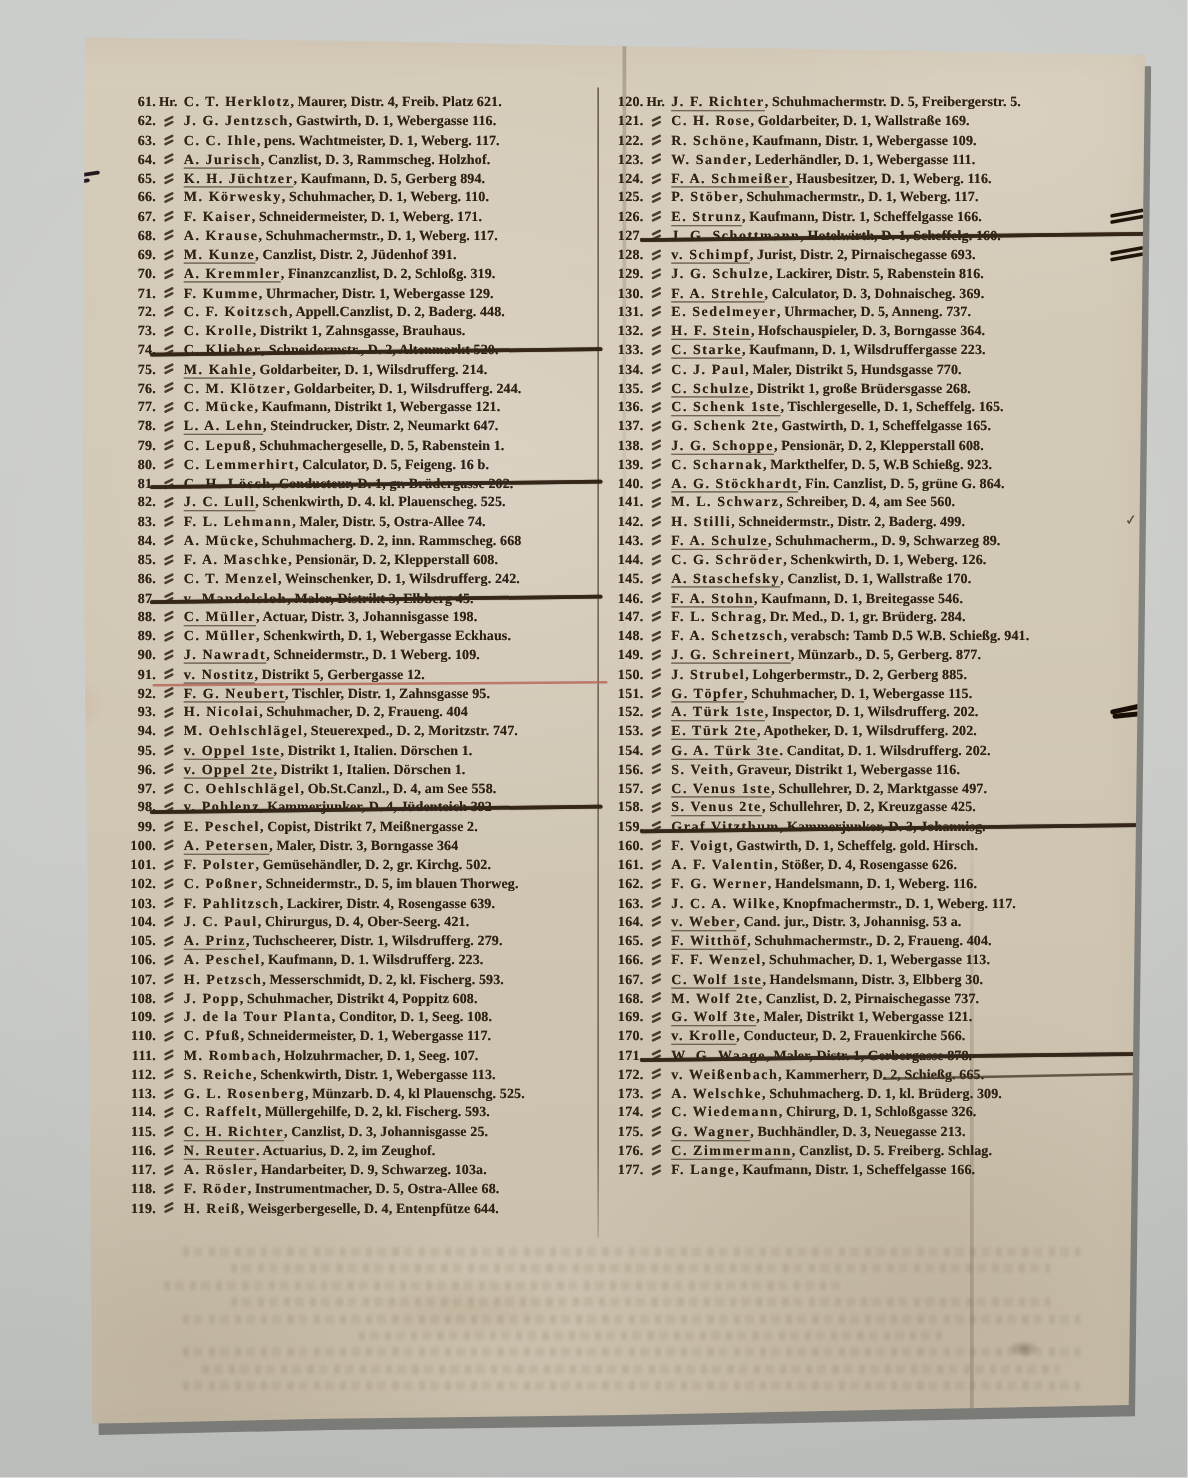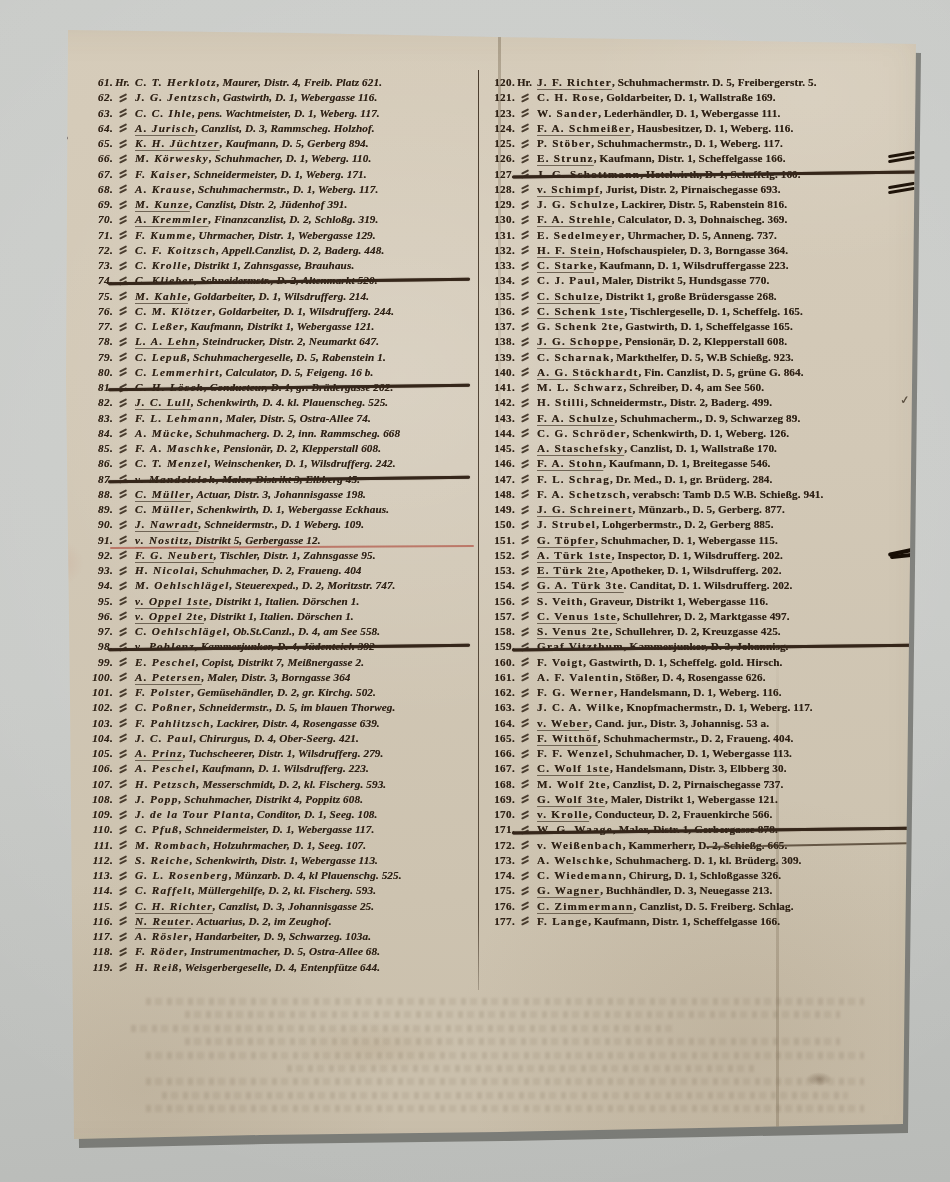--- a/index.html
+++ b/index.html
@@ -51,21 +51,21 @@
   .ghost .gl{height:7px;margin-bottom:6.4px;filter:blur(1.1px);
     background:repeating-linear-gradient(90deg, rgba(118,102,80,.30) 0 5px, rgba(0,0,0,0) 5px 9px, rgba(118,102,80,.22) 9px 16px, rgba(0,0,0,0) 16px 21px);}
   .ghost .gl:nth-child(odd){width:92%;margin-left:4%;}
   .ghost .gl:nth-child(even){width:84%;margin-left:9%;}
   .ghost .gl:nth-child(3){width:70%;margin-left:2%;}
   .ghost .gl:nth-child(6){width:60%;margin-left:22%;}
   .ghost .gl:nth-child(8){width:88%;margin-left:6%;}
 
   
   .col{position:absolute;top:75px;}
-  .col-left{left:82px;width:384px;font-style:italic;}
+  .col-left{left:94px;width:384px;}
   .col-right{left:482px;width:430px;}
   .row{position:relative;height:15.26px;line-height:15.26px;white-space:nowrap;
     color:#2e2115;font-weight:bold;font-size:11.2px;
     text-shadow:0 0 .5px rgba(46,33,21,.55);}
   .row .no{display:inline-block;width:31px;text-align:right;letter-spacing:.3px;}
   .col-right .row .no{width:33px;}
   .row .pre{display:inline-block;width:19px;text-align:center;font-size:10.6px;}
   .db{display:inline-block;width:19px;height:9px;position:relative;top:1px;}
   .db::before,.db::after{content:"";position:absolute;left:6px;width:8px;height:1.5px;
     background:#3023166;background:rgba(48,35,22,.85);transform:rotate(-26deg);border-radius:1px;}
@@ -121,21 +121,21 @@
         <div class="row"><span class="no">67.</span><span class="db"></span><span class="nm">F. Kaiser</span><span class="rest">, Schneidermeister, D. 1, Weberg. 171.</span></div>
         <div class="row"><span class="no">68.</span><span class="db"></span><span class="nm">A. Krause</span><span class="rest">, Schuhmachermstr., D. 1, Weberg. 117.</span></div>
         <div class="row u"><span class="no">69.</span><span class="db"></span><span class="nm">M. Kunze</span><span class="rest">, Canzlist, Distr. 2, Jüdenhof 391.</span></div>
         <div class="row u"><span class="no">70.</span><span class="db"></span><span class="nm">A. Kremmler</span><span class="rest">, Finanzcanzlist, D. 2, Schloßg. 319.</span></div>
         <div class="row"><span class="no">71.</span><span class="db"></span><span class="nm">F. Kumme</span><span class="rest">, Uhrmacher, Distr. 1, Webergasse 129.</span></div>
         <div class="row"><span class="no">72.</span><span class="db"></span><span class="nm">C. F. Koitzsch</span><span class="rest">, Appell.Canzlist, D. 2, Baderg. 448.</span></div>
         <div class="row"><span class="no">73.</span><span class="db"></span><span class="nm">C. Krolle</span><span class="rest">, Distrikt 1, Zahnsgasse, Brauhaus.</span></div>
         <div class="row"><span class="no">74.</span><span class="db"></span><span class="nm">C. Klieber</span><span class="rest">, Schneidermstr., D. 2, Altenmarkt 520.</span><div class="strike"></div></div>
         <div class="row u"><span class="no">75.</span><span class="db"></span><span class="nm">M. Kahle</span><span class="rest">, Goldarbeiter, D. 1, Wilsdrufferg. 214.</span></div>
         <div class="row"><span class="no">76.</span><span class="db"></span><span class="nm">C. M. Klötzer</span><span class="rest">, Goldarbeiter, D. 1, Wilsdrufferg. 244.</span></div>
-        <div class="row"><span class="no">77.</span><span class="db"></span><span class="nm">C. Leßer</span><span class="rest">, Kaufmann, Distrikt 1, Webergasse 121.</span></div>
+        <div class="row"><span class="no">77.</span><span class="db"></span><span class="nm">C. Mücke</span><span class="rest">, Kaufmann, Distrikt 1, Webergasse 121.</span></div>
         <div class="row u"><span class="no">78.</span><span class="db"></span><span class="nm">L. A. Lehn</span><span class="rest">, Steindrucker, Distr. 2, Neumarkt 647.</span></div>
         <div class="row"><span class="no">79.</span><span class="db"></span><span class="nm">C. Lepuß</span><span class="rest">, Schuhmachergeselle, D. 5, Rabenstein 1.</span></div>
         <div class="row"><span class="no">80.</span><span class="db"></span><span class="nm">C. Lemmerhirt</span><span class="rest">, Calculator, D. 5, Feigeng. 16 b.</span></div>
         <div class="row"><span class="no">81.</span><span class="db"></span><span class="nm">C. H. Lösch</span><span class="rest">, Conducteur, D. 1, gr. Brüdergasse 202.</span><div class="strike"></div></div>
         <div class="row u"><span class="no">82.</span><span class="db"></span><span class="nm">J. C. Lull</span><span class="rest">, Schenkwirth, D. 4. kl. Plauenscheg. 525.</span></div>
         <div class="row"><span class="no">83.</span><span class="db"></span><span class="nm">F. L. Lehmann</span><span class="rest">, Maler, Distr. 5, Ostra-Allee 74.</span></div>
         <div class="row"><span class="no">84.</span><span class="db"></span><span class="nm">A. Mücke</span><span class="rest">, Schuhmacherg. D. 2, inn. Rammscheg. 668</span></div>
         <div class="row"><span class="no">85.</span><span class="db"></span><span class="nm">F. A. Maschke</span><span class="rest">, Pensionär, D. 2, Klepperstall 608.</span></div>
         <div class="row"><span class="no">86.</span><span class="db"></span><span class="nm">C. T. Menzel</span><span class="rest">, Weinschenker, D. 1, Wilsdrufferg. 242.</span></div>
         <div class="row"><span class="no">87.</span><span class="db"></span><span class="nm">v. Mandelsloh</span><span class="rest">, Maler, Distrikt 3, Elbberg 45.</span><div class="strike"></div></div>
@@ -168,20 +168,21 @@
         <div class="row"><span class="no">114.</span><span class="db"></span><span class="nm">C. Raffelt</span><span class="rest">, Müllergehilfe, D. 2, kl. Fischerg. 593.</span></div>
         <div class="row u"><span class="no">115.</span><span class="db"></span><span class="nm">C. H. Richter</span><span class="rest">, Canzlist, D. 3, Johannisgasse 25.</span></div>
         <div class="row u"><span class="no">116.</span><span class="db"></span><span class="nm">N. Reuter</span><span class="rest">. Actuarius, D. 2, im Zeughof.</span></div>
         <div class="row"><span class="no">117.</span><span class="db"></span><span class="nm">A. Rösler</span><span class="rest">, Handarbeiter, D. 9, Schwarzeg. 103a.</span></div>
         <div class="row"><span class="no">118.</span><span class="db"></span><span class="nm">F. Röder</span><span class="rest">, Instrumentmacher, D. 5, Ostra-Allee 68.</span></div>
         <div class="row"><span class="no">119.</span><span class="db"></span><span class="nm">H. Reiß</span><span class="rest">, Weisgerbergeselle, D. 4, Entenpfütze 644.</span></div>
       </div>
     <div class="col col-right" id="col-right">
         <div class="row u"><span class="no">120.</span><span class="pre">Hr.</span><span class="nm">J. F. Richter</span><span class="rest">, Schuhmachermstr. D. 5, Freibergerstr. 5.</span></div>
         <div class="row"><span class="no">121.</span><span class="db"></span><span class="nm">C. H. Rose</span><span class="rest">, Goldarbeiter, D. 1, Wallstraße 169.</span></div>
+        <div class="row"><span class="no">122.</span><span class="db"></span><span class="nm">R. Schöne</span><span class="rest">, Kaufmann, Distr. 1, Webergasse 109.</span></div>
         <div class="row"><span class="no">123.</span><span class="db"></span><span class="nm">W. Sander</span><span class="rest">, Lederhändler, D. 1, Webergasse 111.</span></div>
         <div class="row u"><span class="no">124.</span><span class="db"></span><span class="nm">F. A. Schmeißer</span><span class="rest">, Hausbesitzer, D. 1, Weberg. 116.</span></div>
         <div class="row"><span class="no">125.</span><span class="db"></span><span class="nm">P. Stöber</span><span class="rest">, Schuhmachermstr., D. 1, Weberg. 117.</span></div>
         <div class="row u"><span class="no">126.</span><span class="db"></span><span class="nm">E. Strunz</span><span class="rest">, Kaufmann, Distr. 1, Scheffelgasse 166.</span><div class="mr2"></div></div>
         <div class="row"><span class="no">127.</span><span class="db"></span><span class="nm">J. G. Schottmann</span><span class="rest">, Hotelwirth, D. 1, Scheffelg. 160.</span><div class="strike"></div></div>
         <div class="row u"><span class="no">128.</span><span class="db"></span><span class="nm">v. Schimpf</span><span class="rest">, Jurist, Distr. 2, Pirnaischegasse 693.</span><div class="mr2"></div></div>
         <div class="row"><span class="no">129.</span><span class="db"></span><span class="nm">J. G. Schulze</span><span class="rest">, Lackirer, Distr. 5, Rabenstein 816.</span></div>
         <div class="row u"><span class="no">130.</span><span class="db"></span><span class="nm">F. A. Strehle</span><span class="rest">, Calculator, D. 3, Dohnaischeg. 369.</span></div>
         <div class="row"><span class="no">131.</span><span class="db"></span><span class="nm">E. Sedelmeyer</span><span class="rest">, Uhrmacher, D. 5, Anneng. 737.</span></div>
         <div class="row u"><span class="no">132.</span><span class="db"></span><span class="nm">H. F. Stein</span><span class="rest">, Hofschauspieler, D. 3, Borngasse 364.</span></div>

